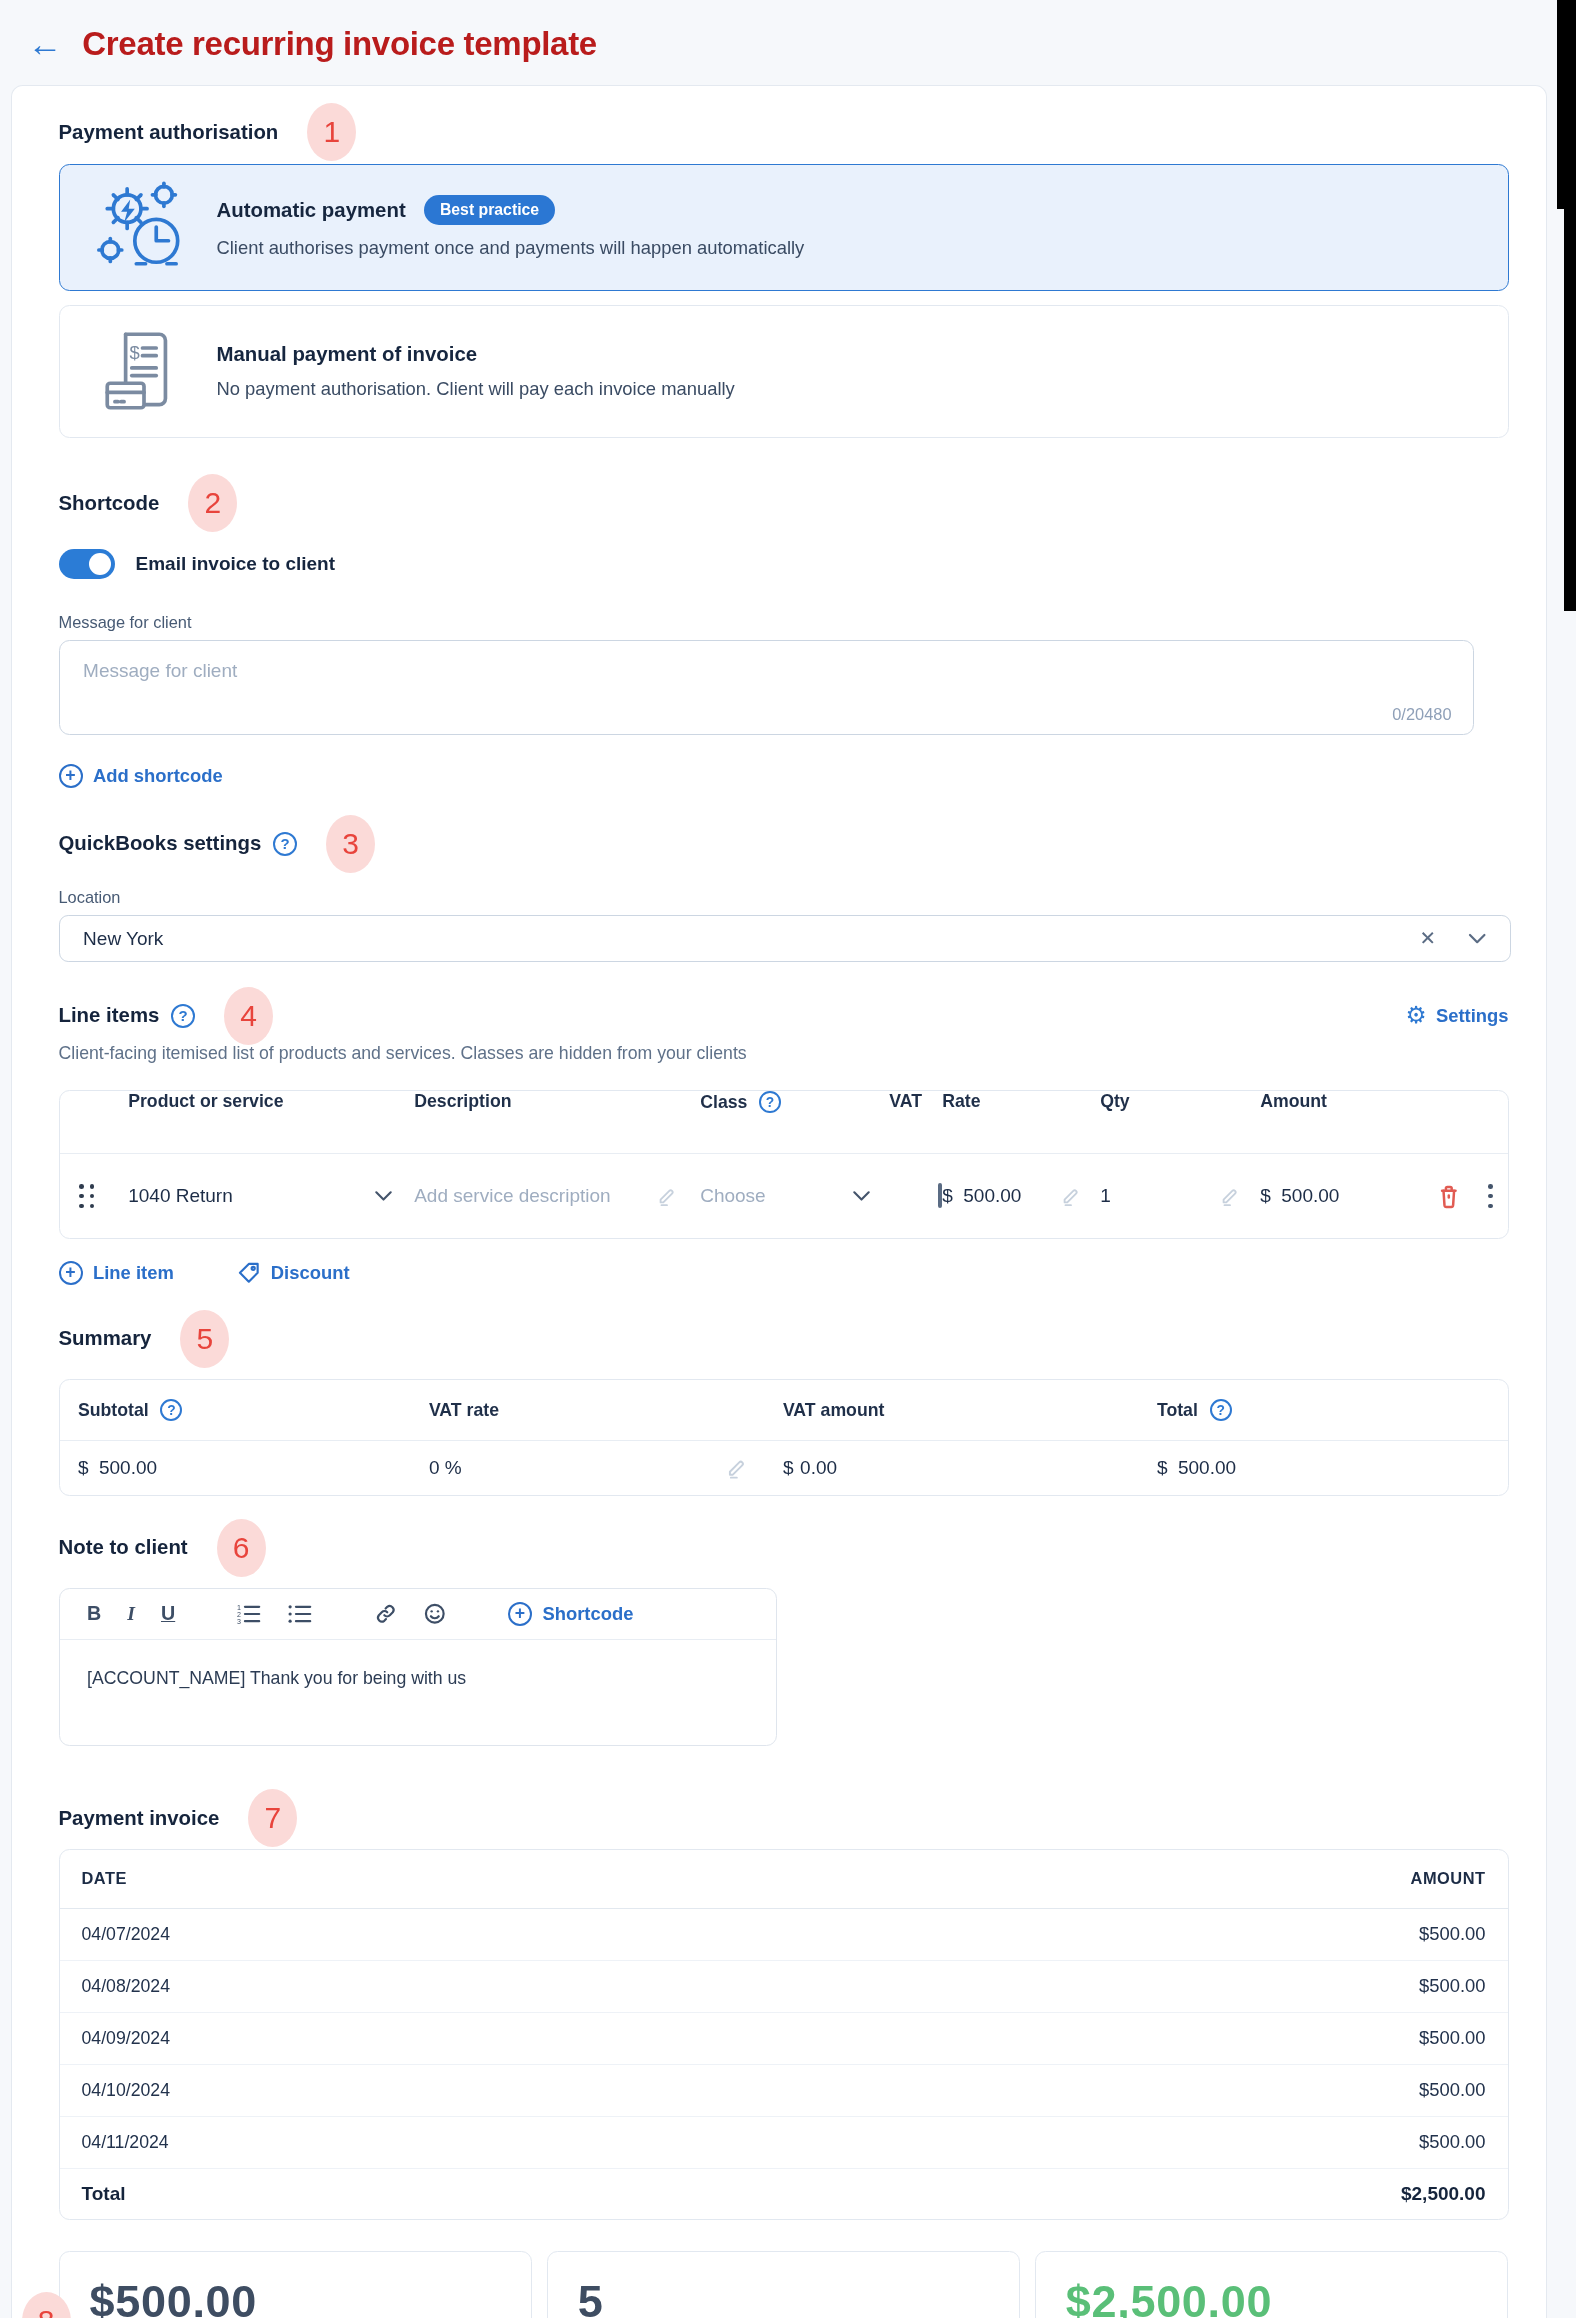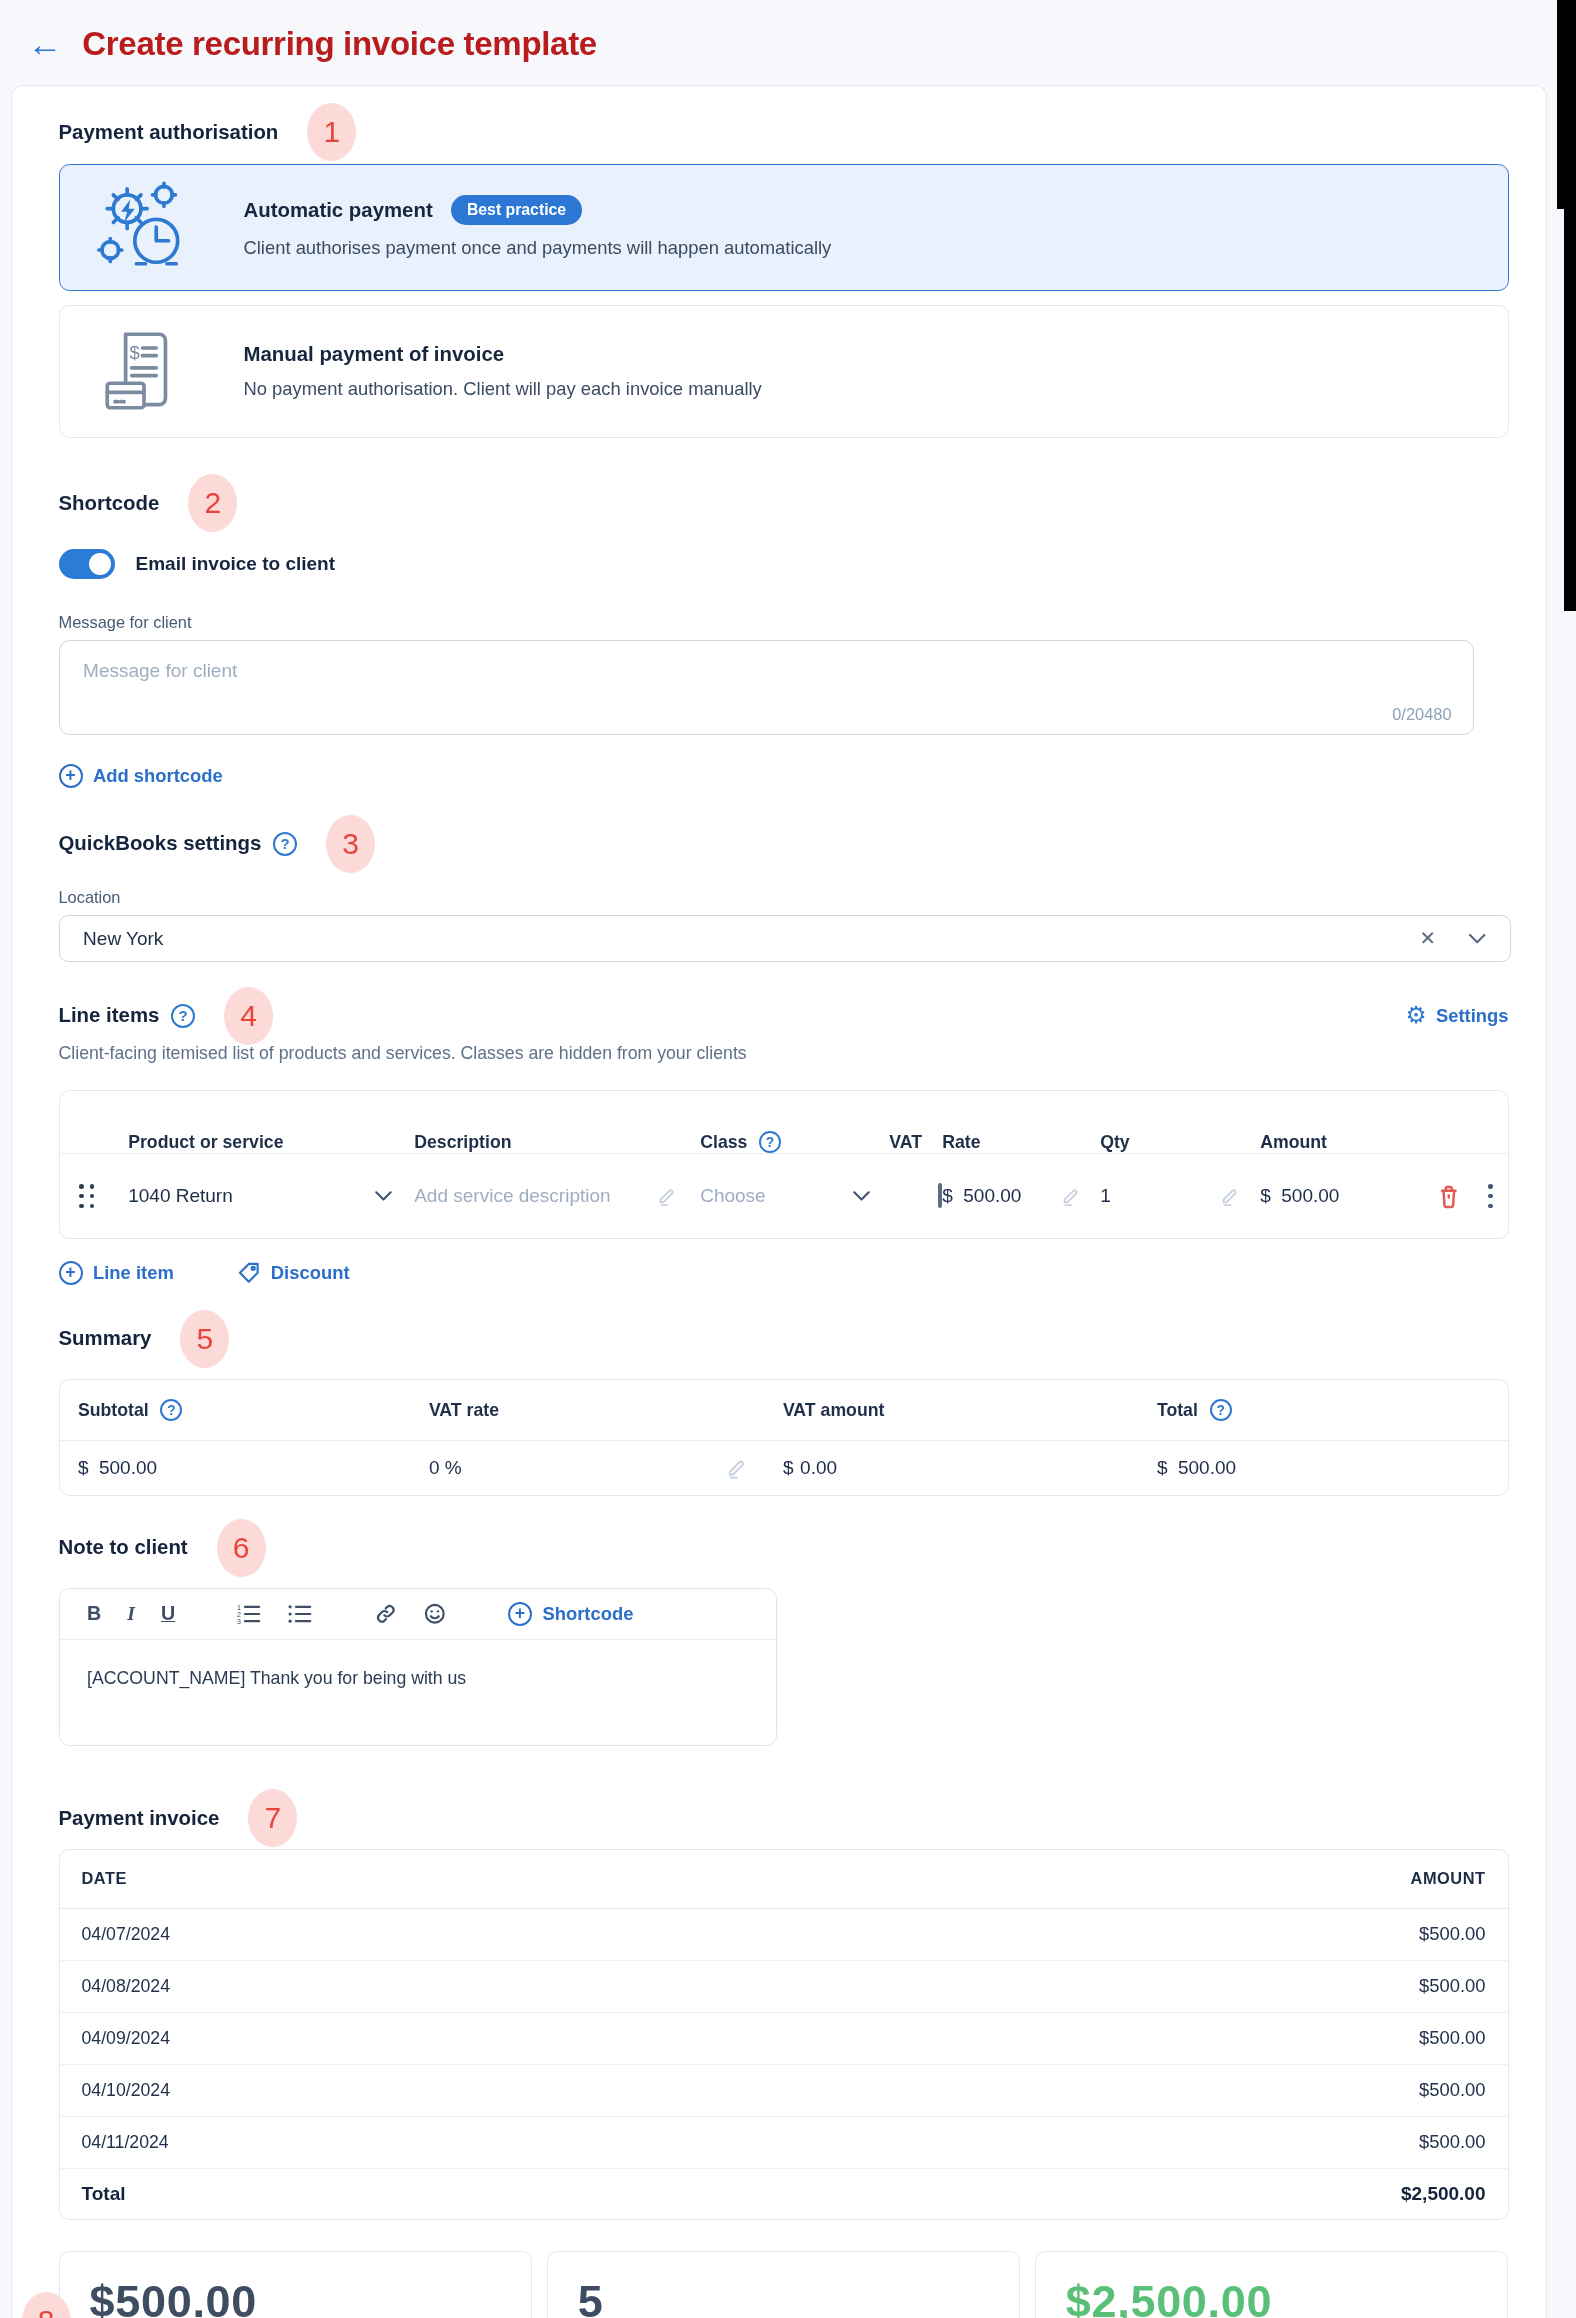--- a/index.html
+++ b/index.html
@@ -17,21 +17,21 @@
         border:1.3px solid #e4e9f0;border-bottom:none;border-radius:11.8px 11.8px 0 0;
         padding:31.5px 37px 0 47px;box-sizing:border-box;}
   
   .h-row{display:flex;align-items:center;height:29px;}
   .sec-title{font-size:20.4px;font-weight:700;color:#15243c;}
   .badge{flex:none;width:49px;height:58px;border-radius:50%;background:#fbdad8;color:#e8443c;
          font-size:30px;display:flex;align-items:center;justify-content:center;margin-left:29px;}
   .help{box-sizing:border-box;width:24px;height:24px;border:2px solid #2e79d2;color:#2e79d2;border-radius:50%;
         display:inline-flex;align-items:center;justify-content:center;font-size:15px;font-weight:700;margin-left:11.8px;flex:none;}
   
-  .opt{display:flex;align-items:center;gap:50px;padding:8px 34px;border-radius:10.5px;box-sizing:border-box;}
+  .opt{display:flex;align-items:center;gap:23px;padding:8px 34px;border-radius:10.5px;box-sizing:border-box;}
   .opt.selected{background:#e9f1fc;border:1.6px solid #2e79d2;height:127px;margin-top:17px;}
   .opt.plain{border:1.3px solid #e2e8f0;height:133px;margin-top:14.4px;}
   .opt-icon{width:100px;flex:none;display:flex;justify-content:center;}
   .opt-title-row{display:flex;align-items:center;gap:18.4px;margin-bottom:11.8px;}
   .opt-title{font-size:20.4px;font-weight:700;color:#16263f;}
   .pill{background:#2b77d3;color:#fff;font-size:15.8px;font-weight:700;padding:5.9px 15.8px;border-radius:656px;}
   .opt-desc{font-size:18.4px;color:#3a4b63;}
   
   .toggle-row{margin-top:31.5px;display:flex;align-items:center;gap:21px;}
   .switch{width:56px;height:30px;border-radius:15px;background:#2b7cd6;position:relative;flex:none;cursor:pointer;}
@@ -51,21 +51,21 @@
   .select{margin-top:7.9px;width:1452px;height:47px;border:1.3px solid #ccd6e2;border-radius:9.2px;display:flex;
         align-items:center;padding:0 23.6px;font-size:19px;color:#1d2d47;box-sizing:border-box;cursor:pointer;}
   .sel-icons{margin-left:auto;display:flex;align-items:center;gap:31.5px;}
   .x-ic{font-size:19.7px;color:#5b6c84;font-weight:400;cursor:pointer;}
   
   .li-header-row{margin-top:39px;display:flex;align-items:center;height:29px;}
   .settings-link{margin-left:auto;color:#2b6fc9;font-weight:700;font-size:18.4px;display:flex;align-items:center;gap:9.2px;cursor:pointer;}
   .gear{font-size:23.6px;line-height:1;color:#2e79d2;}
   .subtext{margin-top:13px;font-size:17.7px;color:#5f7189;}
   .tbl{margin-top:26px;border:1.3px solid #e2e8f0;border-radius:10.5px;}
-  .li-head{display:flex;align-items:flex-end;height:62px;padding:0 19.7px;border-bottom:1.3px solid #e8edf3;
+  .li-head{display:flex;align-items:flex-start;height:62px;padding:0 19.7px;border-bottom:1.3px solid #e8edf3;
         font-size:17.7px;font-weight:700;color:#1f2f49;}
   .li-row{display:flex;align-items:center;height:84px;padding:0 19.7px;font-size:19px;color:#1d2d47;text-align:right;}
   .c-handle{width:49px;flex:none;}
   .c-prod{width:286px;flex:none;display:flex;align-items:center;justify-content:space-between;padding-right:22px;box-sizing:border-box;}
   .c-desc{width:286px;flex:none;display:flex;align-items:center;justify-content:space-between;padding-right:22px;box-sizing:border-box;}
   .c-class{width:189px;flex:none;display:flex;align-items:center;justify-content:space-between;padding-right:19.7px;box-sizing:border-box;}
   .c-vat{width:53px;flex:none;}
   .c-rate{width:158px;flex:none;display:flex;align-items:center;justify-content:space-between;padding-right:18.4px;box-sizing:border-box;}
   .c-qty{width:160px;flex:none;display:flex;align-items:center;justify-content:space-between;padding-right:19.7px;box-sizing:border-box;}
   .c-amt{width:177px;flex:none;display:flex;align-items:center;}

